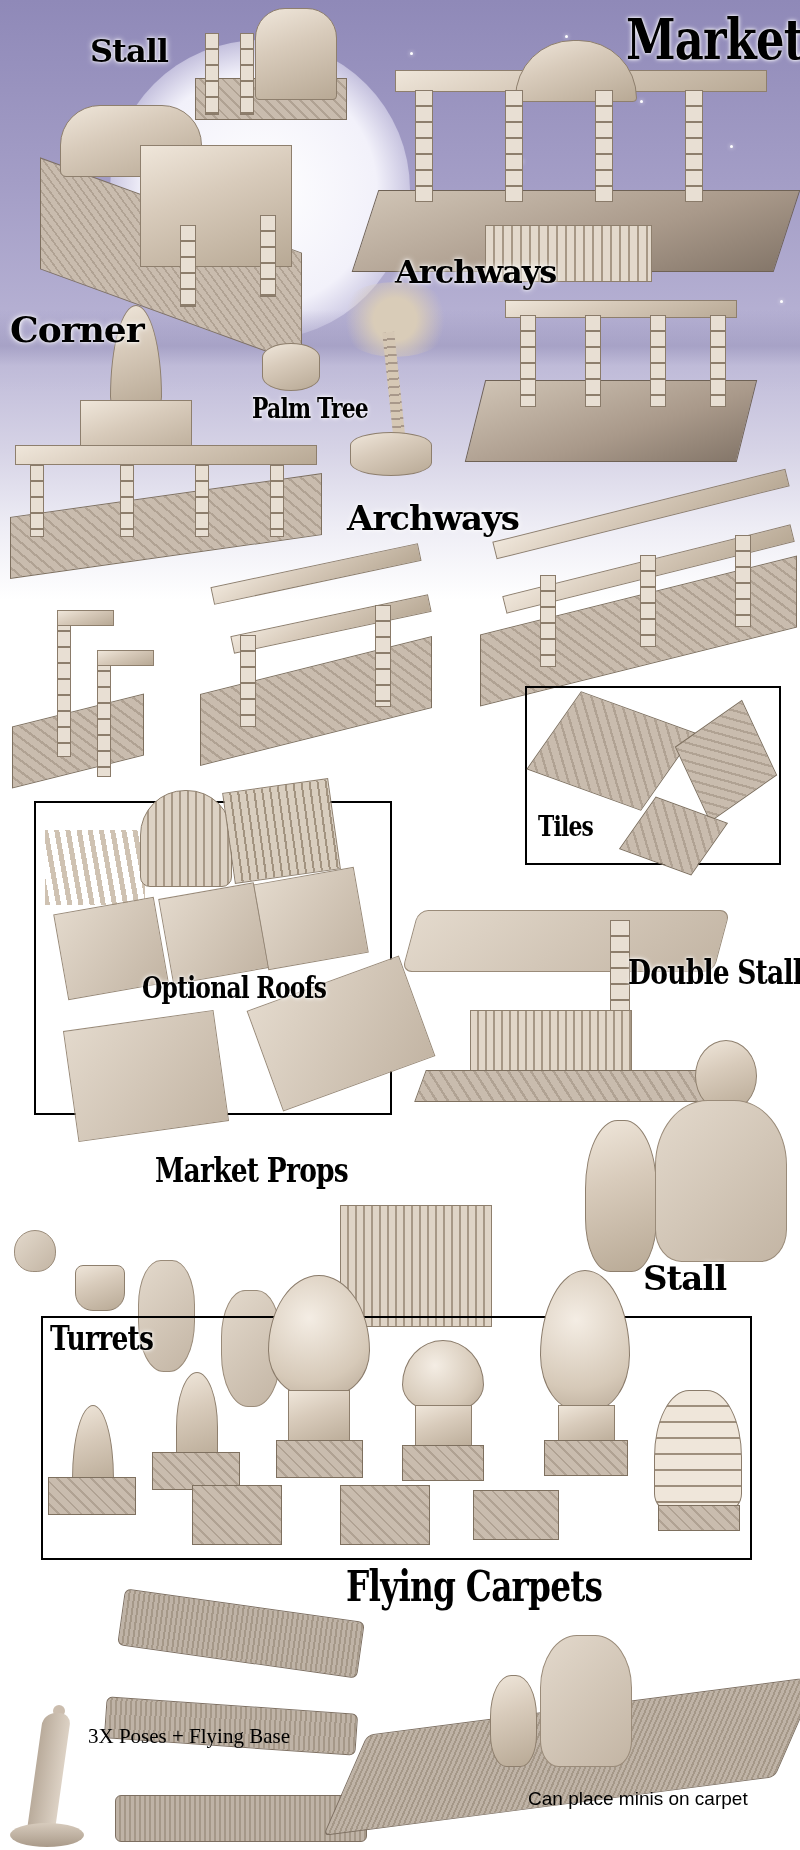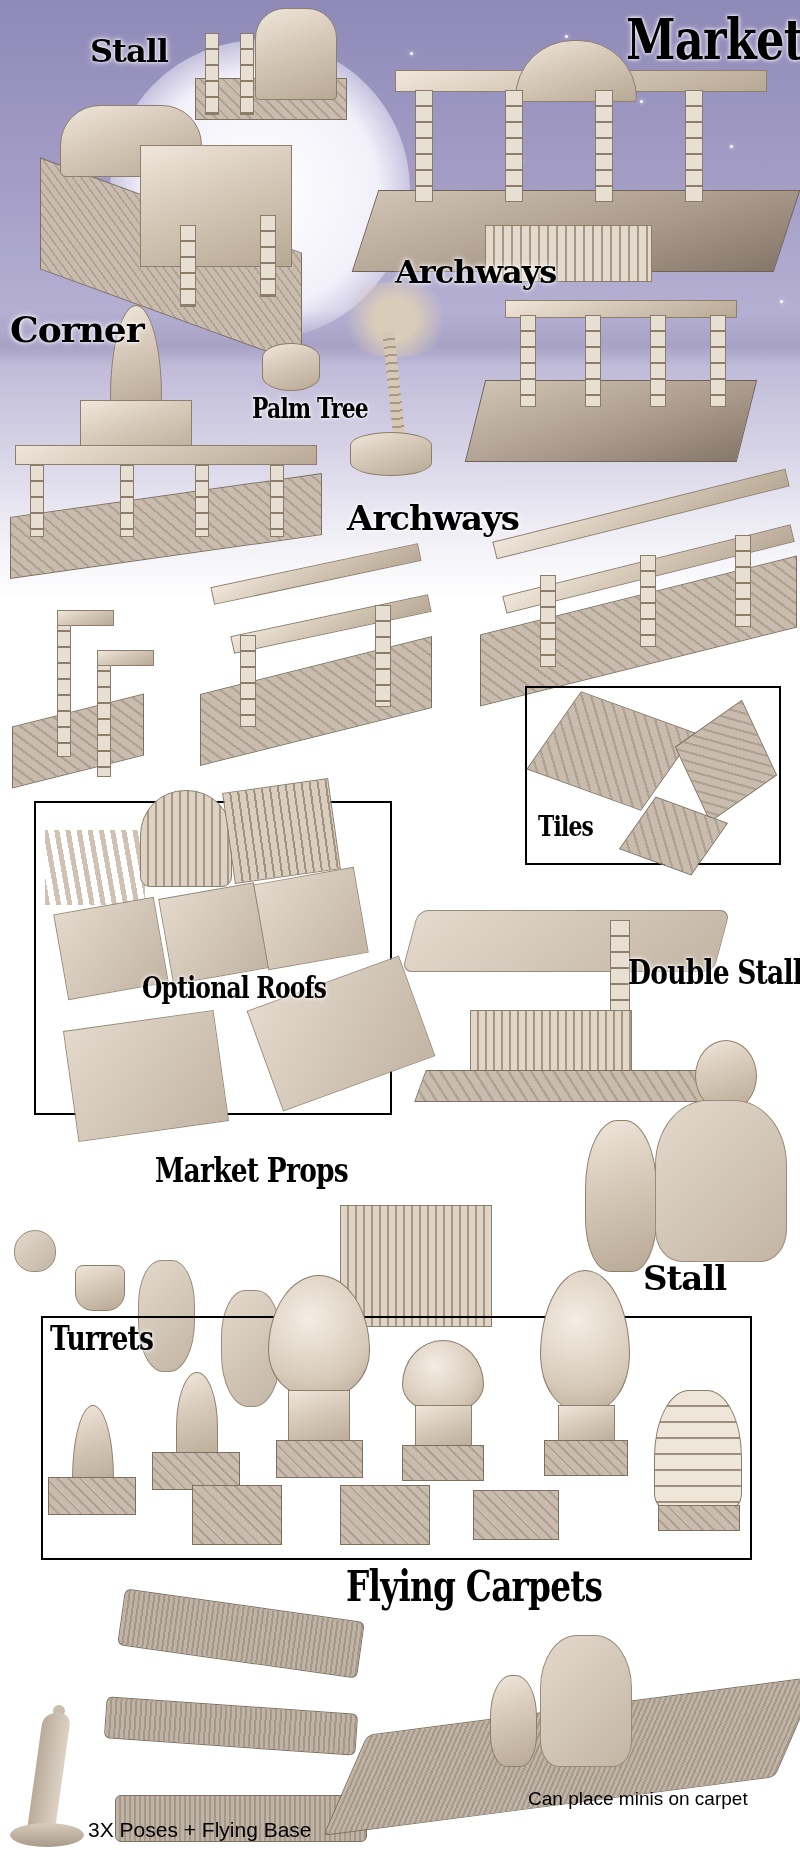--- a/index.html
+++ b/index.html
@@ -225,14 +225,14 @@
 <div class="model" style="left:5px;top:1705px;width:80px;height:145px;">
   <div style="position:absolute;left:48px;top:0;width:12px;height:12px;border-radius:50%;background:#cbbdae;"></div>
   <div style="position:absolute;left:30px;top:8px;width:28px;height:120px;background:linear-gradient(90deg,#b9ab9b,#ddd2c5);border-radius:12px 12px 0 0;transform:skewX(-8deg);"></div>
   <div style="position:absolute;left:5px;top:118px;width:74px;height:24px;border-radius:50%;background:linear-gradient(180deg,#d7cbbd,#a99a89);"></div>
 </div>
 <div class="model" style="left:340px;top:1615px;width:460px;height:210px;">
   <div class="carpet" style="position:absolute;left:20px;top:90px;width:420px;height:100px;transform:skewX(-30deg) rotate(-8deg);"></div>
   <div class="stone" style="position:absolute;left:150px;top:60px;width:45px;height:90px;border-radius:45% 45% 35% 35%;"></div>
   <div class="cloth" style="position:absolute;left:200px;top:20px;width:90px;height:130px;border-radius:40% 40% 20% 20%;"></div>
 </div>
-<div class="caption" style="left:88px;top:1818px;">3X Poses + Flying Base</div>
+<div class="caption" style="left:88px;top:1724px;font-family:Liberation Serif, serif;">3X Poses + Flying Base</div>
 <div class="caption" style="left:528px;top:1788px;font-size:19px;">Can place minis on carpet</div>
 
 </body></html>

